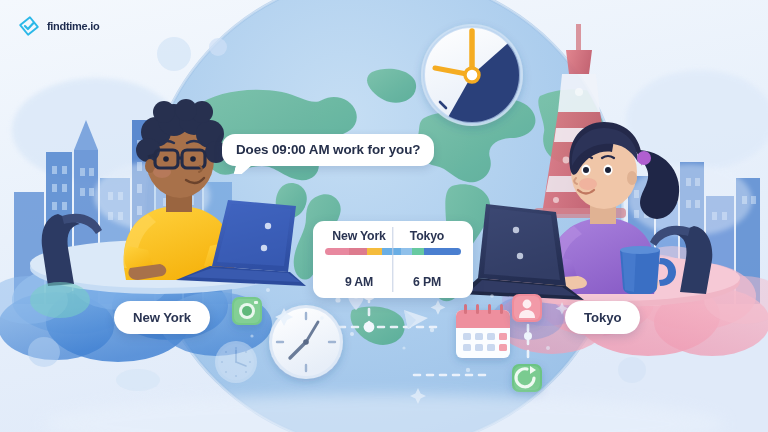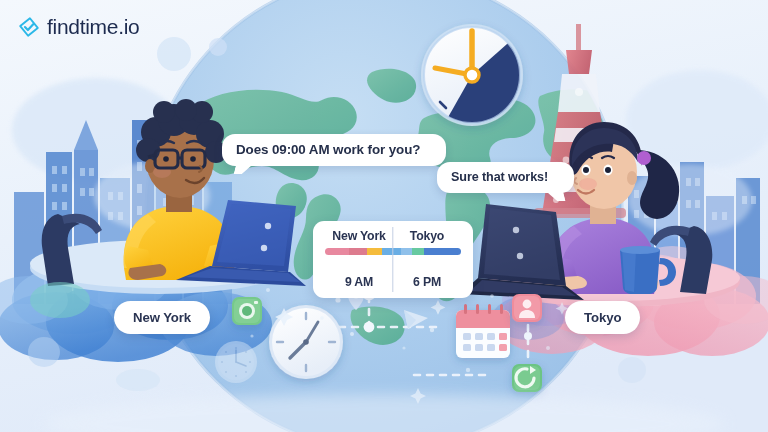--- a/index.html
+++ b/index.html
@@ -9,26 +9,26 @@
     background:#e6eefb;
     position:relative;
   }
   #stage { position:absolute; inset:0; width:768px; height:432px; overflow:hidden;
            background:linear-gradient(165deg,#f2f7fd 0%,#e9f1fb 45%,#e2ecfa 100%); }
   #art { position:absolute; inset:0; }
 
   
   .logo { position:absolute; left:18px; top:15px; display:flex; align-items:center; gap:7px; z-index:40; }
   .logo-mark { width:22px; height:22px; display:block; }
-  .logo-text { font-size:21px; font-weight:normal; color:#1d2b4f; letter-spacing:-0.3px; }
+  .logo-text { font-size:11px; font-weight:bold; color:#1d2b4f; letter-spacing:-0.3px; }
 
   
   .bubble {
     position:absolute; z-index:35; background:#ffffff; border-radius:13px;
-    padding:8px 26px 9px 14px; color:#252f4a; font-weight:bold;
+    padding:8px 14px 9px 14px; color:#252f4a; font-weight:bold;
     box-shadow:0 3px 9px rgba(40,60,110,.17);
     white-space:nowrap;
   }
   .bubble::after {
     content:""; position:absolute; width:0; height:0;
   }
   .bubble-left { left:222px; top:134px; font-size:13.4px; letter-spacing:-0.1px; }
   .bubble-left::after {
     left:13px; bottom:-8px;
     border-left:8px solid #ffffff; border-right:9px solid transparent;
@@ -587,23 +587,20 @@
     <svg class="logo-mark" viewBox="0 0 24 24">
       <path d="M12 2.4 L21.6 12 L12 21.6 L2.4 12 Z" fill="none" stroke="#2bb8e8" stroke-width="2.1" stroke-linejoin="round" transform="rotate(6 12 12)"></path>
       <path d="M7.6 12.1 L10.8 15.3 L16.6 8.9" fill="none" stroke="#2bb8e8" stroke-width="2.4" stroke-linecap="round" stroke-linejoin="round"></path>
     </svg>
     <span class="logo-text">findtime.io</span>
   </div>
 
   <div class="bubble bubble-left">
     <span>Does 09:00 AM work for you?</span>
   </div>
-  <div class="bubble bubble-right">
-    <span>Sure that works!</span>
-  </div>
 
   <div class="tz-card">
     <div class="tz-divider"></div>
     <div class="tz-row tz-names">
       <div class="tz-cell">New York</div>
       <div class="tz-cell">Tokyo</div>
     </div>
     <div class="tz-bar" id="tzbar">
         <div class="tz-seg" style="background: rgb(232, 136, 159); width: 18%;"></div>
         <div class="tz-seg" style="background: rgb(221, 123, 142); width: 13%;"></div>

